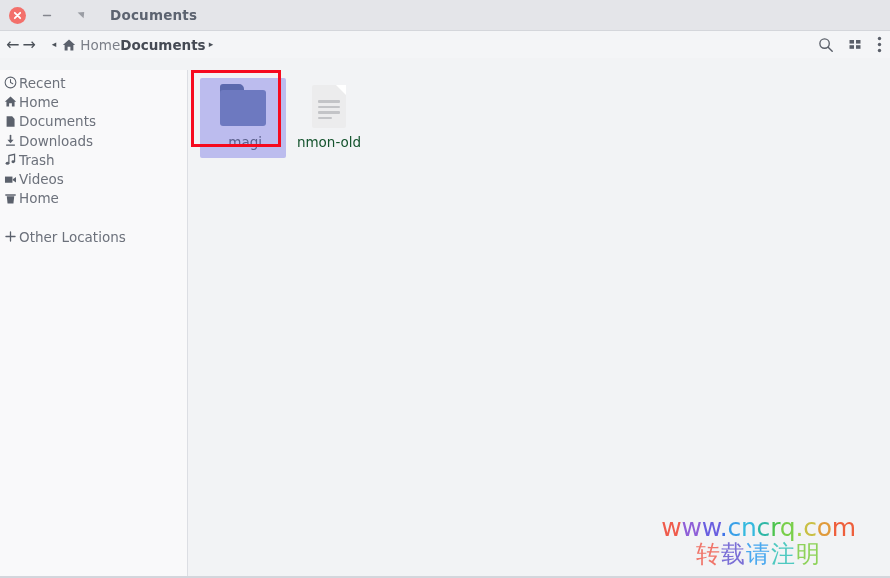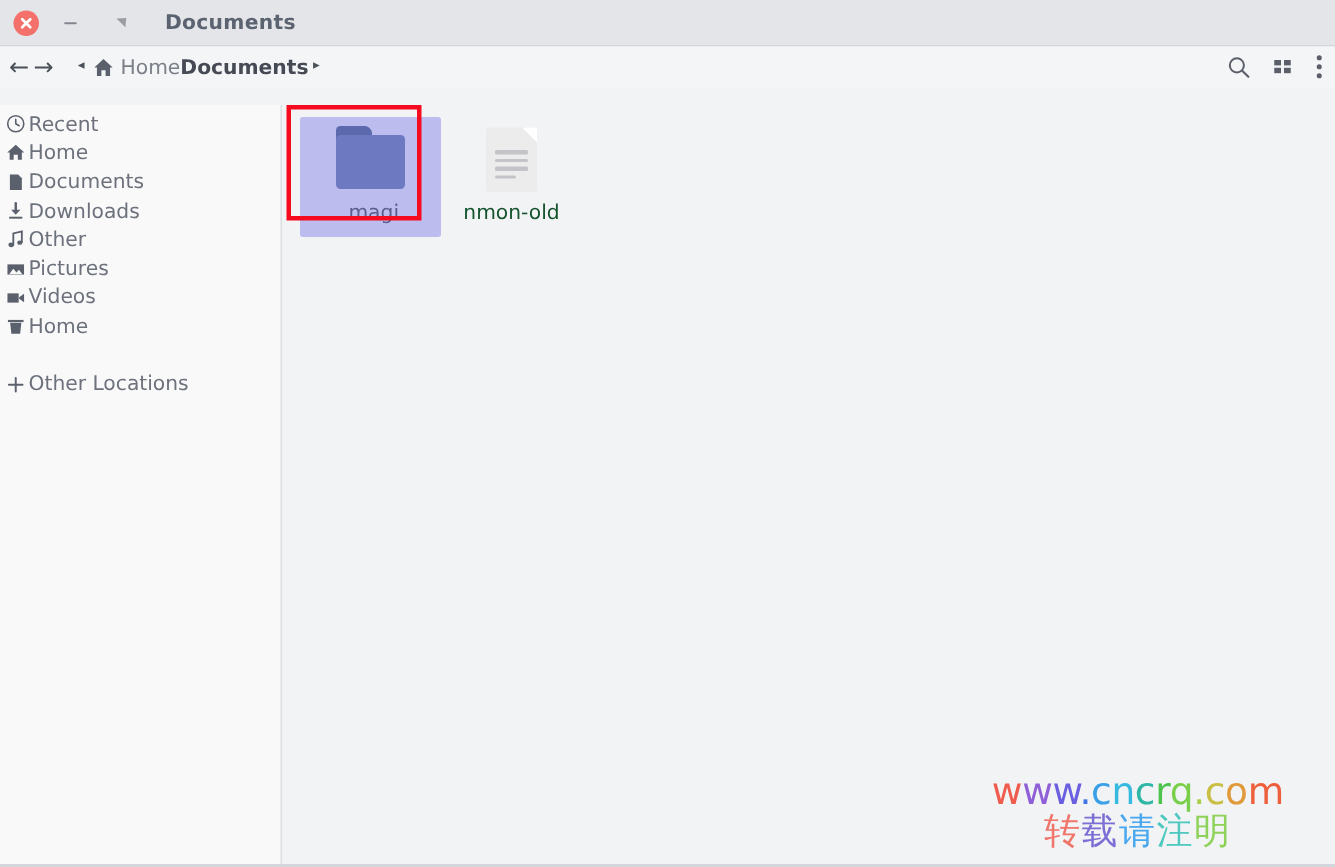--- a/index.html
+++ b/index.html
@@ -152,21 +152,21 @@
     background: #f2f3f5;
     padding: 8px 0 0 12px;
     box-sizing: border-box;
   }
   .icon-grid {
     display: flex;
     align-items: flex-start;
     gap: 0px;
   }
   .grid-item {
-    width: 94px;
+    width: 86px;
     padding: 6px 2px 8px 2px;
     display: flex;
     flex-direction: column;
     align-items: center;
     box-sizing: border-box;
   }
   .grid-item.selected {
     background: #bcbcee;
     border-radius: 2px;
   }
@@ -388,32 +388,23 @@
       </div>
 
       <div class="side-item">
         <span class="side-icon">
           <svg width="13" height="13" viewBox="0 0 16 16">
             <path d="M6,13 L6,3.2 L13,1.6 L13,11" stroke="#5b616c" stroke-width="1.5" fill="none"></path>
             <ellipse cx="4.3" cy="12.6" rx="2.3" ry="1.9" fill="#5b616c"></ellipse>
             <ellipse cx="11.3" cy="10.8" rx="2.1" ry="1.8" fill="#5b616c"></ellipse>
           </svg>
         </span>
-        <span class="side-label">Other</span>
-      </div>
-
-      <div class="side-item">
-        <span class="side-icon">
-          <svg width="13" height="13" viewBox="0 0 16 16">
-            <rect x="1.2" y="4" width="13.6" height="8.4" fill="#5b616c"></rect>
-            <path d="M2.6,12 L6,7.6 L8.6,10.6 L10.6,8.4 L13.4,12 Z" fill="#f9f9fa"></path>
-          </svg>
-        </span>
-        <span class="side-label">Pictures</span>
-      </div>
+        <span class="side-label">Trash</span>
+      </div>
+
 
       <div class="side-item">
         <span class="side-icon">
           <svg width="13" height="13" viewBox="0 0 16 16">
             <rect x="1.2" y="4.4" width="9.2" height="7.6" fill="#5b616c"></rect>
             <path d="M10.8,7.6 L14.8,4.8 L14.8,11.6 L10.8,8.8 Z" fill="#5b616c"></path>
           </svg>
         </span>
         <span class="side-label">Videos</span>
       </div>

